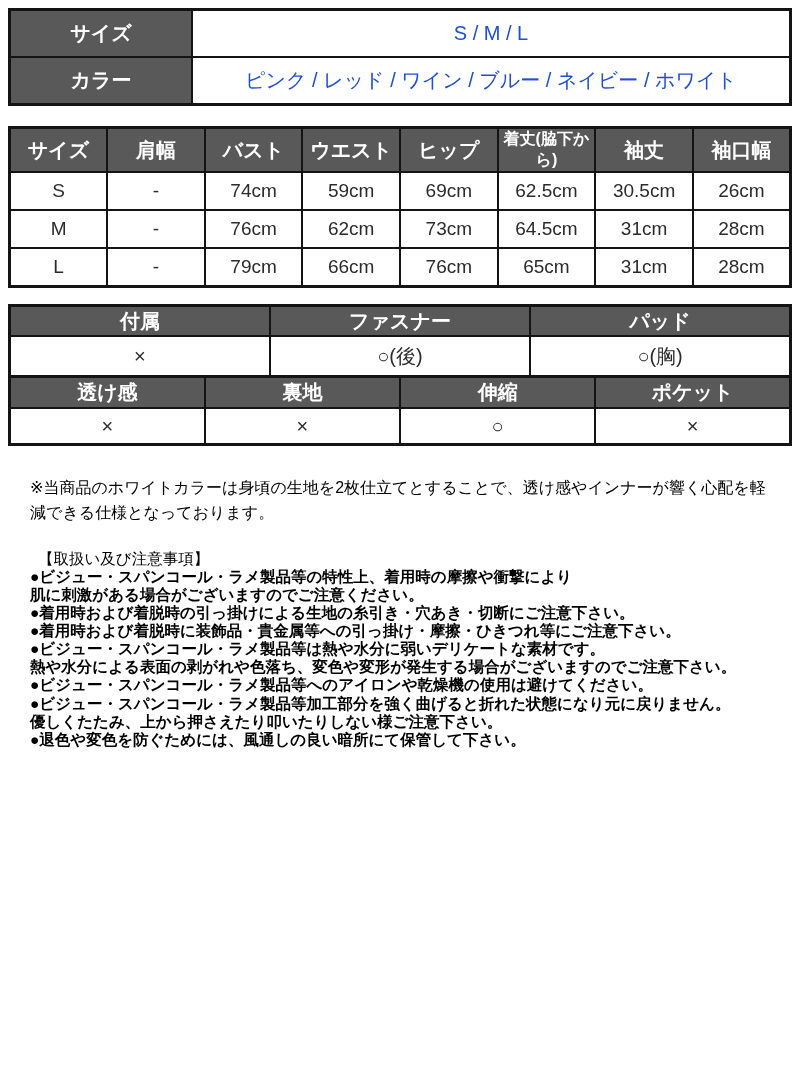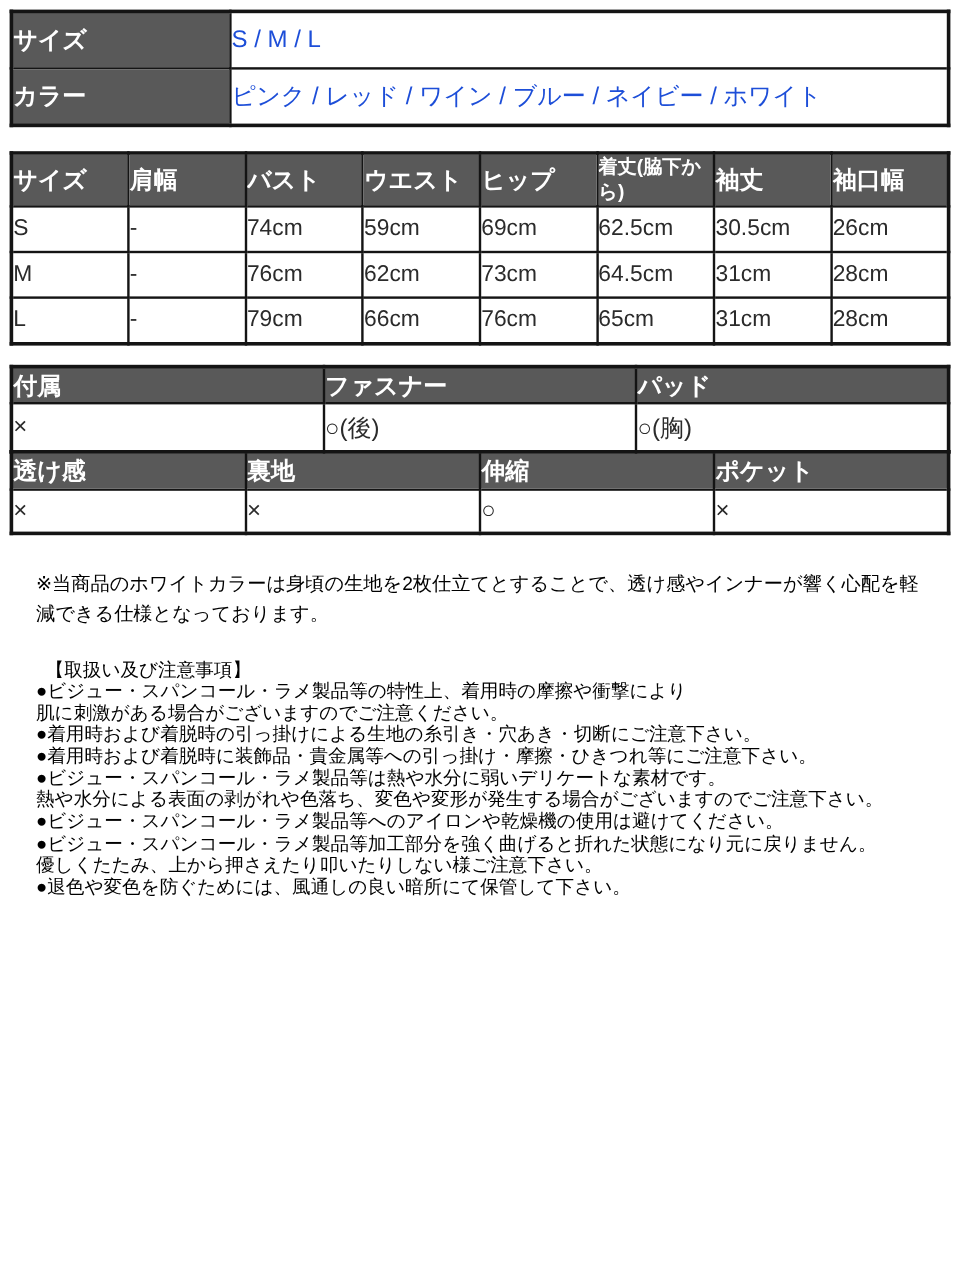--- a/index.html
+++ b/index.html
@@ -8,21 +8,21 @@
     font-family:"Liberation Sans","DejaVu Sans",sans-serif;
     color:#222222; overflow:hidden;
   }
   table {
     border-collapse:collapse; table-layout:fixed;
     width:784px; margin-left:8px;
     border:3px solid #141414;
   }
   th,td {
     border:2px solid #141414;
-    text-align:left; vertical-align:middle;
+    text-align:center; vertical-align:middle;
     padding:0; overflow:hidden;
   }
   .hdr {
     background:#595959; color:#ffffff;
     font-weight:bold; font-size:20px;
   }
   
   .t1 { margin-top:8px; }
   .t1 td { height:45px; }
   .t1 .label-col { width:180px; }
@@ -37,21 +37,21 @@
   .t3 th { height:28px;margin-top:35px; }
   .t3 td { height:38px; font-size:20px; color:#2b2b2b; }
   .t4 { margin-top:-3px; }
   .t4 th { height:29px; }
   .t4 td { height:34px; font-size:20px; color:#2b2b2b; }
   
   .notes { padding:30px 25px 0 30px; color:#000000; }
   .white-note { font-size:16px; line-height:1.55; width:742px; }
   .handling { margin-top:24px; font-size:15.5px; line-height:1.17; }
   .handling-title { text-indent:8px; }
-  .handling-line { white-space:nowrap; }
+  .handling-line { white-space:nowrap;font-weight:bold; }
 </style>
 </head>
 <body>
 
 <table class="t1">
   <tbody>
     <tr>
       <td class="hdr label-col">サイズ</td>
       <td class="val">S / M / L</td>
     </tr>

